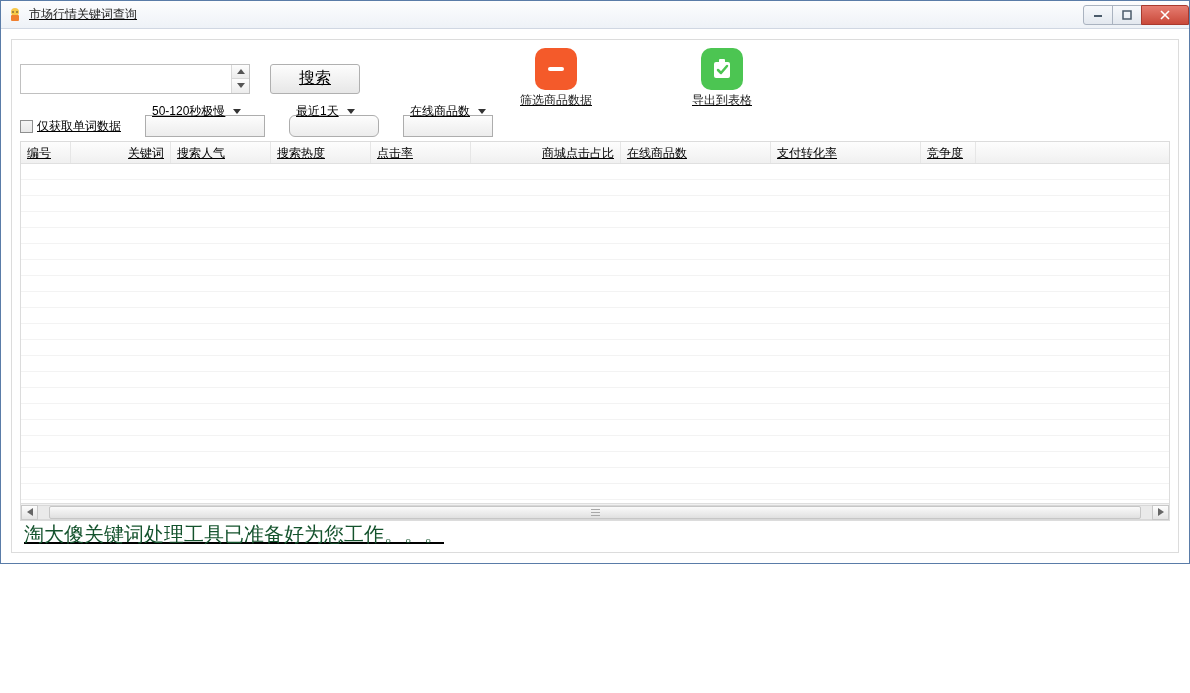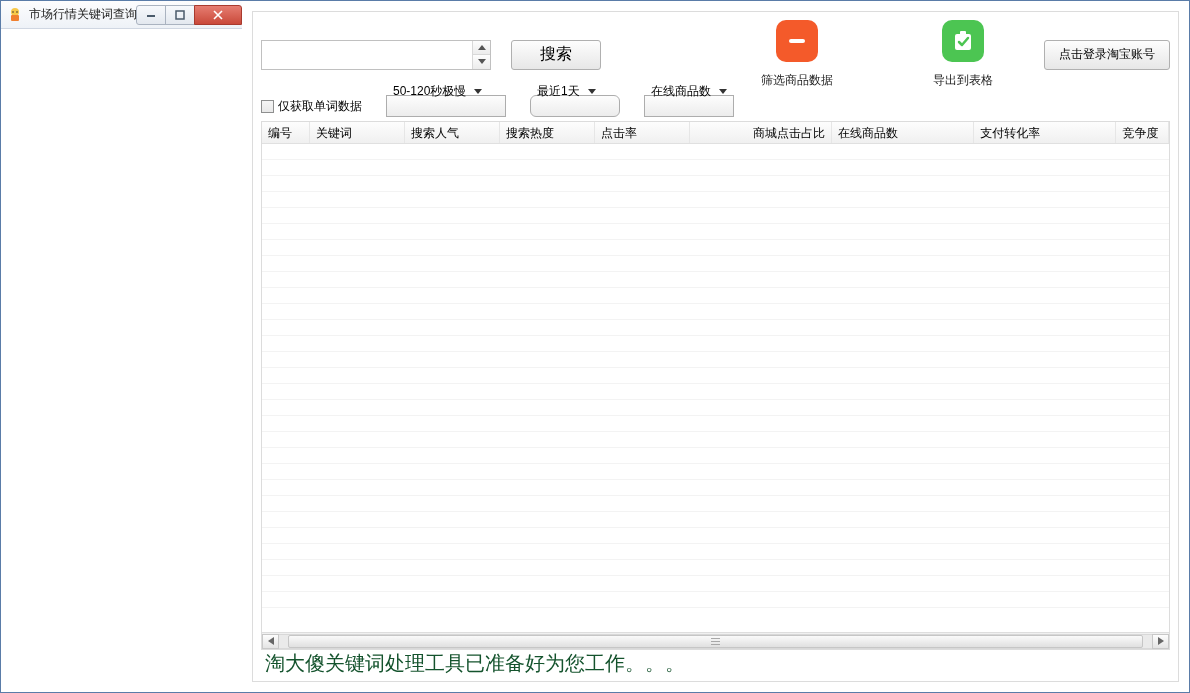--- a/index.html
+++ b/index.html
@@ -6,24 +6,26 @@
 body {
   font-family: "Microsoft YaHei", "SimSun", sans-serif;
   font-size: 12px;
   background: #fff;
   width: 1190px;
   height: 693px;
   overflow: hidden;
 }
 .window {
   width: 1190px;
-  height: 693px;
+  height: 564px;
   border: 1px solid #5a7ca8;
   background: #fff;
   display: flex;
+  flex-direction: column;
+  text-decoration: underline;
 }
 .titlebar {
   height: 28px;
   background: linear-gradient(#fdfdfe, #eef2f7);
   border-bottom: 1px solid #d0d7e2;
   display: flex;
   align-items: center;
   justify-content: space-between;
   padding: 0 0 0 6px;
 }
@@ -98,21 +100,21 @@
 .spin-btn svg { width: 8px; height: 5px; }
 .search-btn {
   width: 90px; height: 30px;
   border: 1px solid #b0b0b0;
   border-radius: 3px;
   background: linear-gradient(#fdfdfd, #e7e7e7);
   cursor: pointer;
   font-size: 16px;
 }
 .app-action {
-  display: flex; flex-direction: column; align-items: center; gap: 10px;
+  display: flex; flex-direction: column; align-items: center; gap: 2px;
   cursor: pointer;
 }
 .app-icon-big {
   width: 42px; height: 42px;
   border-radius: 10px;
   display: flex; align-items: center; justify-content: center;
 }
 .app-icon-big.orange { background: #f45a2a; }
 .app-icon-big.green { background: #4cc552; }
 .app-action-label { font-size: 12px; color: #222; }
@@ -303,21 +305,20 @@
           <div class="app-icon-big green">
             <svg width="24" height="24" viewBox="0 0 24 24">
                 <rect x="4" y="5" width="16" height="16" rx="2" fill="#fff"></rect>
                 <rect x="9" y="2" width="6" height="4" rx="1" fill="#fff"></rect>
                 <path d="M8 13 L11 16 L17 9" stroke="#4cc552" stroke-width="2.5" fill="none" stroke-linecap="round" stroke-linejoin="round"></path>
               </svg>
           </div>
           <span class="app-action-label">导出到表格</span>
         </div>
 
-        <button class="login-btn">点击登录淘宝账号</button>
       </div>
 
       <div class="row2">
         <div class="chk-wrap">
           <div class="chk"></div>
           <span class="chk-label">仅获取单词数据</span>
         </div>
         <div class="combo c1">
           <span class="combo-text">50-120秒极慢</span>
           <span class="combo-arrow">
@@ -340,21 +341,21 @@
               <svg viewBox="0 0 8 5">
                 <path d="M0 0 L4 5 L8 0 Z" fill="#333"></path>
               </svg>
             </span>
         </div>
       </div>
 
       <div class="table">
         <div class="thead" id="thead">
             <div class="th" style="width: 50px;">编号</div>
-            <div class="th" style="width: 100px;">关键词</div>
+            <div class="th" style="width: 100px; text-align: right;">关键词</div>
             <div class="th" style="width: 100px;">搜索人气</div>
             <div class="th" style="width: 100px;">搜索热度</div>
             <div class="th" style="width: 100px;">点击率</div>
             <div class="th" style="width: 150px; text-align: right;">商城点击占比</div>
             <div class="th" style="width: 150px;">在线商品数</div>
             <div class="th" style="width: 150px;">支付转化率</div>
             <div class="th" style="width: 55px;">竞争度</div>
           </div>
         <div class="tbody" id="tbody">
             <div class="tr"></div>

